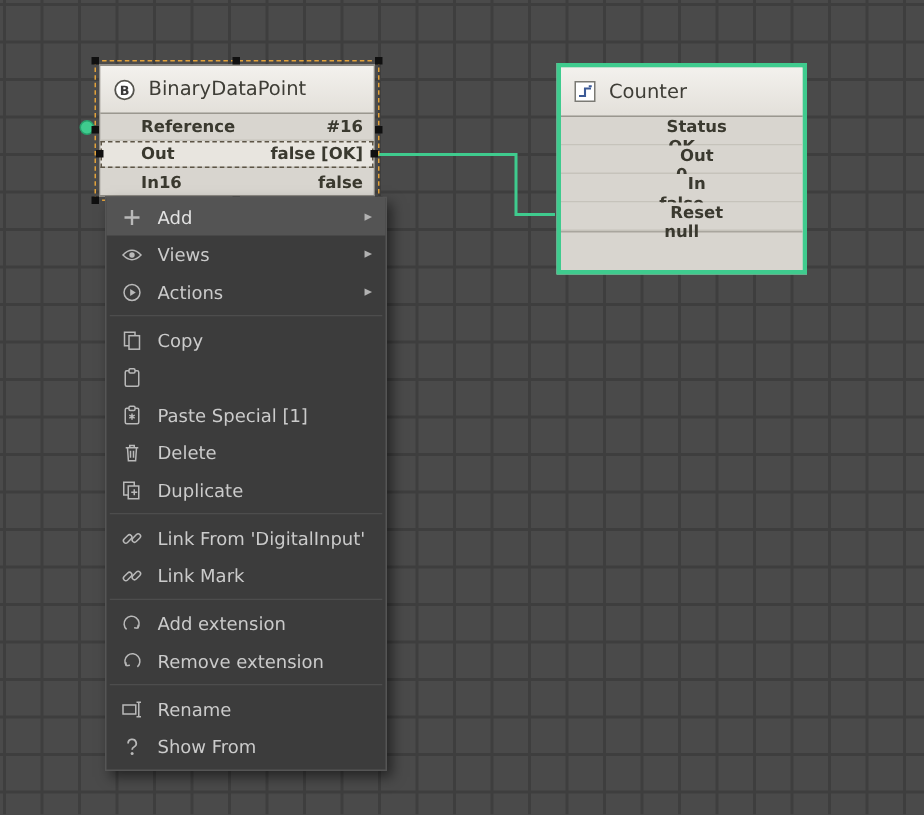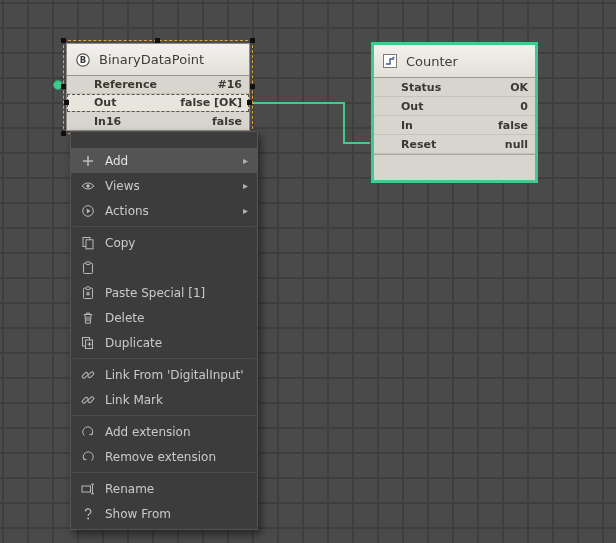--- a/index.html
+++ b/index.html
@@ -62,31 +62,31 @@
     width:10px; height:10px; border-radius:50%;
     background:#3fcb8e; border:1px solid #27a06c; z-index:3;
   }
 
   
   .node-counter {
     left:371px; top:42px; width:167px;
     border:3px solid #3fcb8e;
   }
   .node-counter .node-header { height:33px; }
-  .node-counter .prop-row { height:19px; }
+  .node-counter .prop-row { height:19px;flex-direction:column; }
   .node-footer { height:26px; border-top:1px solid #a9a69e; background:#d8d5cf; }
 
   .hdr-icon { display:flex; align-items:center; justify-content:center; width:16px; height:16px; }
 
   
   .context-menu {
     position:absolute; left:70px; top:131px; width:188px;
     background:#3c3c3c; border:1px solid #555555;
     box-shadow:3px 4px 8px rgba(0,0,0,0.5);
-    padding:16px 0 3px 0; z-index:10;
+    padding:0 0 3px 0; z-index:10;
   }
   .menu-item {
     display:flex; align-items:center; gap:9px;
     height:25px; padding:0 9px 0 9px;
     color:#cbcbcb; font-size:12px; cursor:default; white-space:nowrap;
   }
   .menu-item.highlighted { background:#545454; color:#e2e2e2; }
   .mi-icon { flex:0 0 16px; width:16px; height:16px; display:flex; align-items:center; justify-content:center; }
   .mi-label { flex:1; overflow:hidden; }
   .mi-arrow { color:#b2b2b2; font-size:10px; margin-left:6px; }

